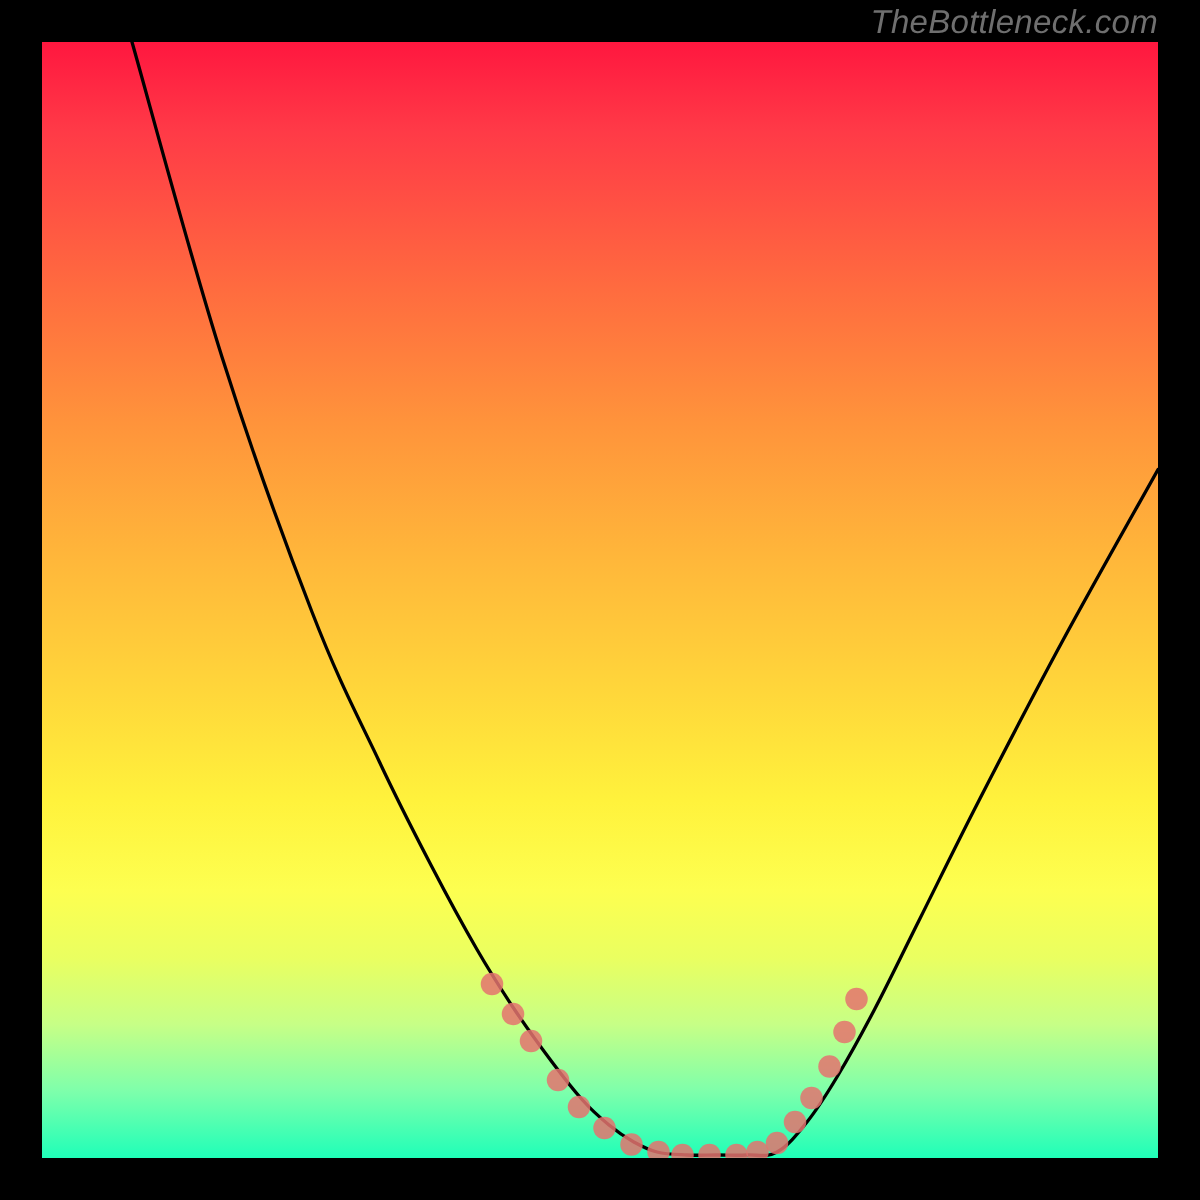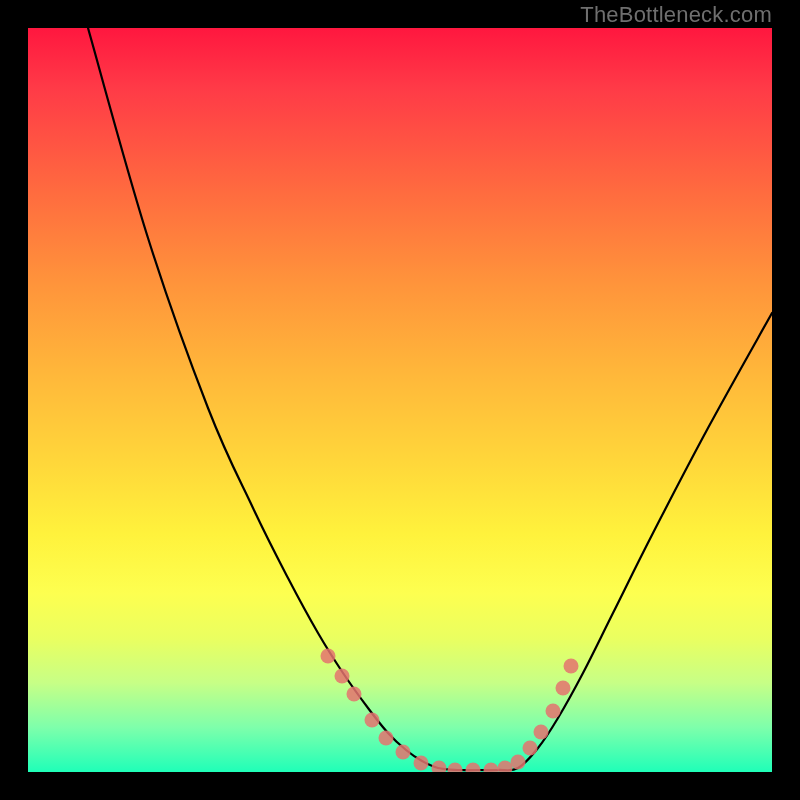--- a/index.html
+++ b/index.html
@@ -9,20 +9,21 @@
     height: 800px;
     background: #000;
     font-family: Arial, Helvetica, sans-serif;
     overflow: hidden;
   }
   .stage {
     position: relative;
     width: 784px;
     height: 800px;
     background: #000;
+    font-style: italic;
   }
   .watermark {
     position: absolute;
     top: 2px;
     right: 12px;
     color: #6f6f6f;
     font-size: 22px;
     font-weight: 400;
     letter-spacing: 0.2px;
     z-index: 20;

